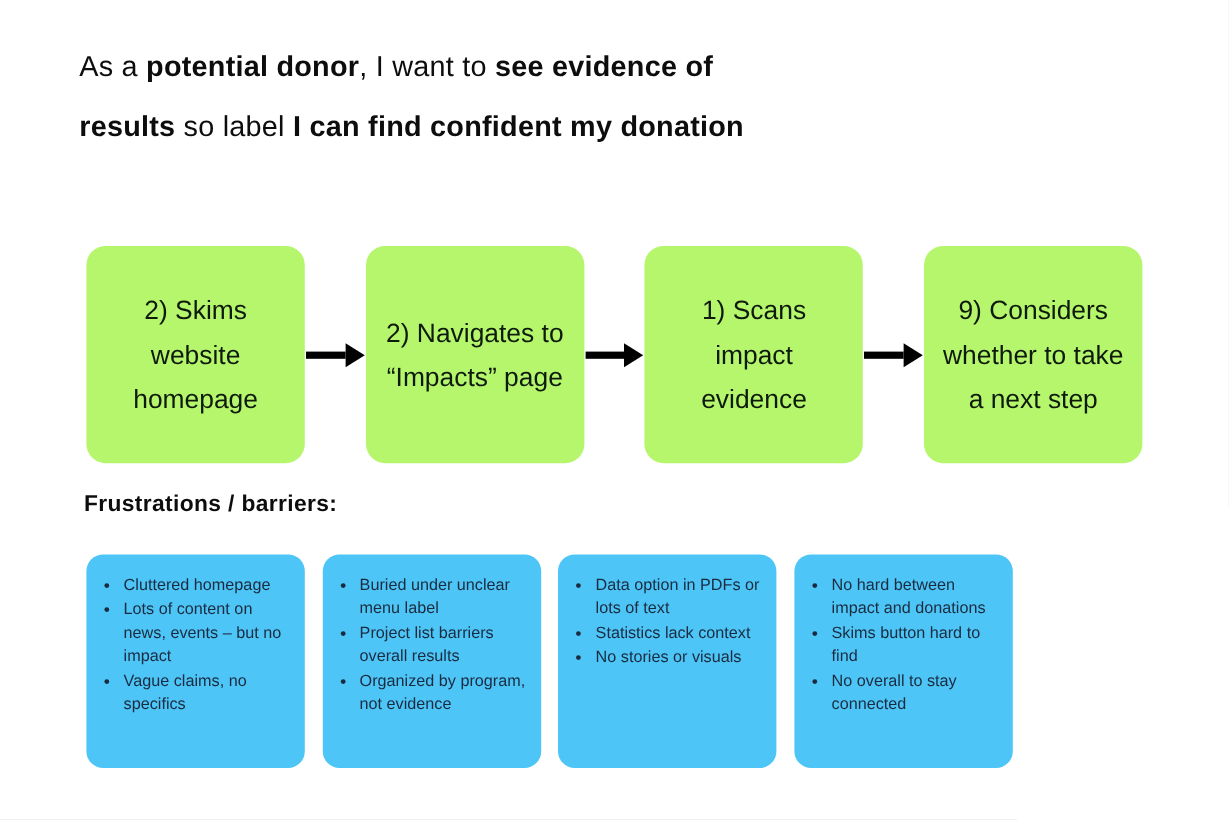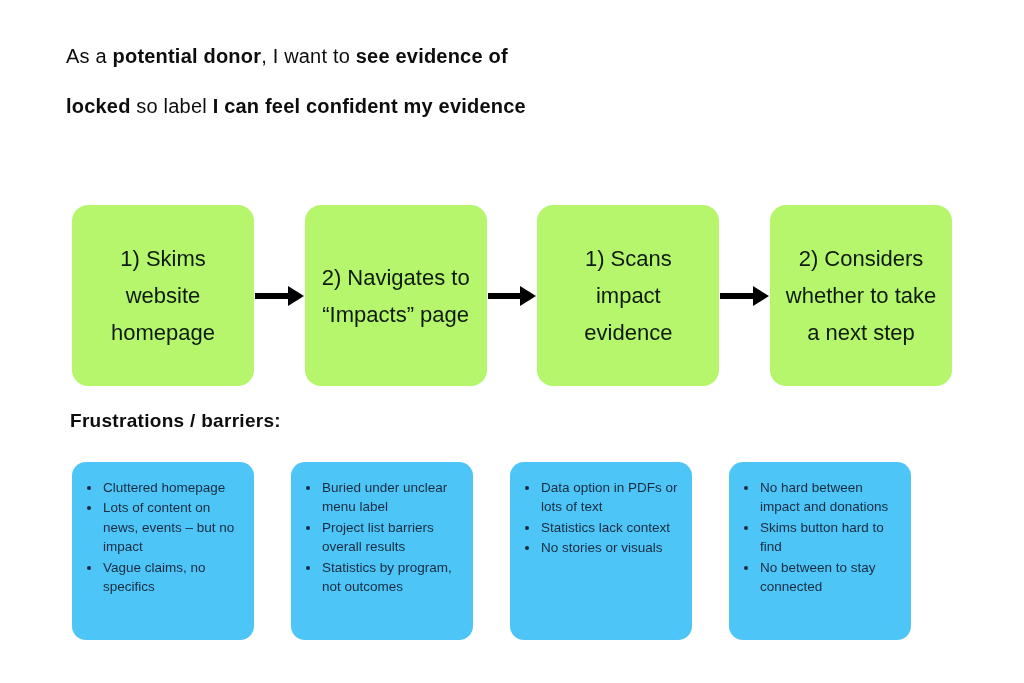--- a/index.html
+++ b/index.html
@@ -11,21 +11,21 @@
     --title-text:#0d0d0d;
     --arrow:#000000;
   }
   html,body{margin:0;padding:0;background:#e9e9e9;}
   .canvas{
     position:relative;width:1024px;height:683px;background:var(--bg);
     font-family:"Liberation Sans",sans-serif;overflow:hidden;margin:0 auto;
   }
   .title{
     position:absolute;left:66px;top:31px;width:900px;
-    font-size:20px;line-height:50px;color:var(--title-text);letter-spacing:.2px;
+    font-size:24px;line-height:50px;color:var(--title-text);letter-spacing:.2px;
   }
   .title .b{font-weight:700;}
   .steps-row{
     position:absolute;left:72px;top:205px;width:880px;height:181px;
     display:flex;align-items:stretch;
   }
   .step-box{
     flex:0 0 182px;background:var(--step-bg);border-radius:16px;
     display:flex;align-items:center;justify-content:center;text-align:center;
     padding:0 13px;box-sizing:border-box;
@@ -37,44 +37,44 @@
   .arrow-head{
     width:0;height:0;flex:0 0 auto;
     border-left:16px solid var(--arrow);
     border-top:10px solid transparent;border-bottom:10px solid transparent;
   }
   .frustrations-heading{
     position:absolute;left:70px;top:410px;
     font-size:19px;font-weight:700;color:var(--title-text);letter-spacing:.3px;
   }
   .barriers-row{
-    position:absolute;left:72px;top:462px;width:839px;
+    position:absolute;left:72px;top:462px;width:772px;
     display:flex;justify-content:space-between;
   }
   .barrier-box{
     width:182px;height:178px;background:var(--barrier-bg);border-radius:14px;
     box-sizing:border-box;padding:16px 6px 6px 2px;color:var(--barrier-text);
   }
   .barrier-list{
     margin:0;padding:0 0 0 28px;list-style:disc;
     font-size:13.5px;line-height:1.44;font-weight:400;
   }
   .barrier-list li{padding-left:1px;margin:0 0 1px 0;}
 </style>
 </head>
 <body>
 
 <div class="canvas">
   <div class="title">
       <div><span>As a </span><span class="b">potential donor</span><span>, I want to </span><span class="b">see evidence of</span></div>
-      <div><span class="b">locked</span><span> so label </span><span class="b">I can feel confident my evidence</span></div>
+      <div><span class="b">results</span><span> so label </span><span class="b">I can find confident my donation</span></div>
     </div>
   <div class="steps-row">
   <div class="step-box">
-    <span class="step-label">1) Skims website homepage</span>
+    <span class="step-label">2) Skims website homepage</span>
   </div>
 
   <div class="arrow-wrap">
     <span class="arrow">
       <span class="arrow-line"></span>
       <span class="arrow-head"></span>
     </span>
   </div>
 
   <div class="step-box">
@@ -93,50 +93,50 @@
   </div>
 
   <div class="arrow-wrap">
     <span class="arrow">
       <span class="arrow-line"></span>
       <span class="arrow-head"></span>
     </span>
   </div>
 
   <div class="step-box">
-    <span class="step-label">2) Considers whether to take a next step</span>
+    <span class="step-label">9) Considers whether to take a next step</span>
   </div>
 </div>
   <div class="frustrations-heading">Frustrations / barriers:</div>
   <div class="barriers-row">
   <div class="barrier-box">
     <ul class="barrier-list">
           <li>Cluttered homepage</li>
           <li>Lots of content on news, events – but no impact</li>
           <li>Vague claims, no specifics</li>
         </ul>
   </div>
 
   <div class="barrier-box">
     <ul class="barrier-list">
           <li>Buried under unclear menu label</li>
           <li>Project list barriers overall results</li>
-          <li>Statistics by program, not outcomes</li>
+          <li>Organized by program, not evidence</li>
         </ul>
   </div>
 
   <div class="barrier-box">
     <ul class="barrier-list">
           <li>Data option in PDFs or lots of text</li>
           <li>Statistics lack context</li>
           <li>No stories or visuals</li>
         </ul>
   </div>
 
   <div class="barrier-box">
     <ul class="barrier-list">
           <li>No hard between impact and donations</li>
           <li>Skims button hard to find</li>
-          <li>No between to stay connected</li>
+          <li>No overall to stay connected</li>
         </ul>
   </div>
 </div>
 </div>
 
 </body></html>

